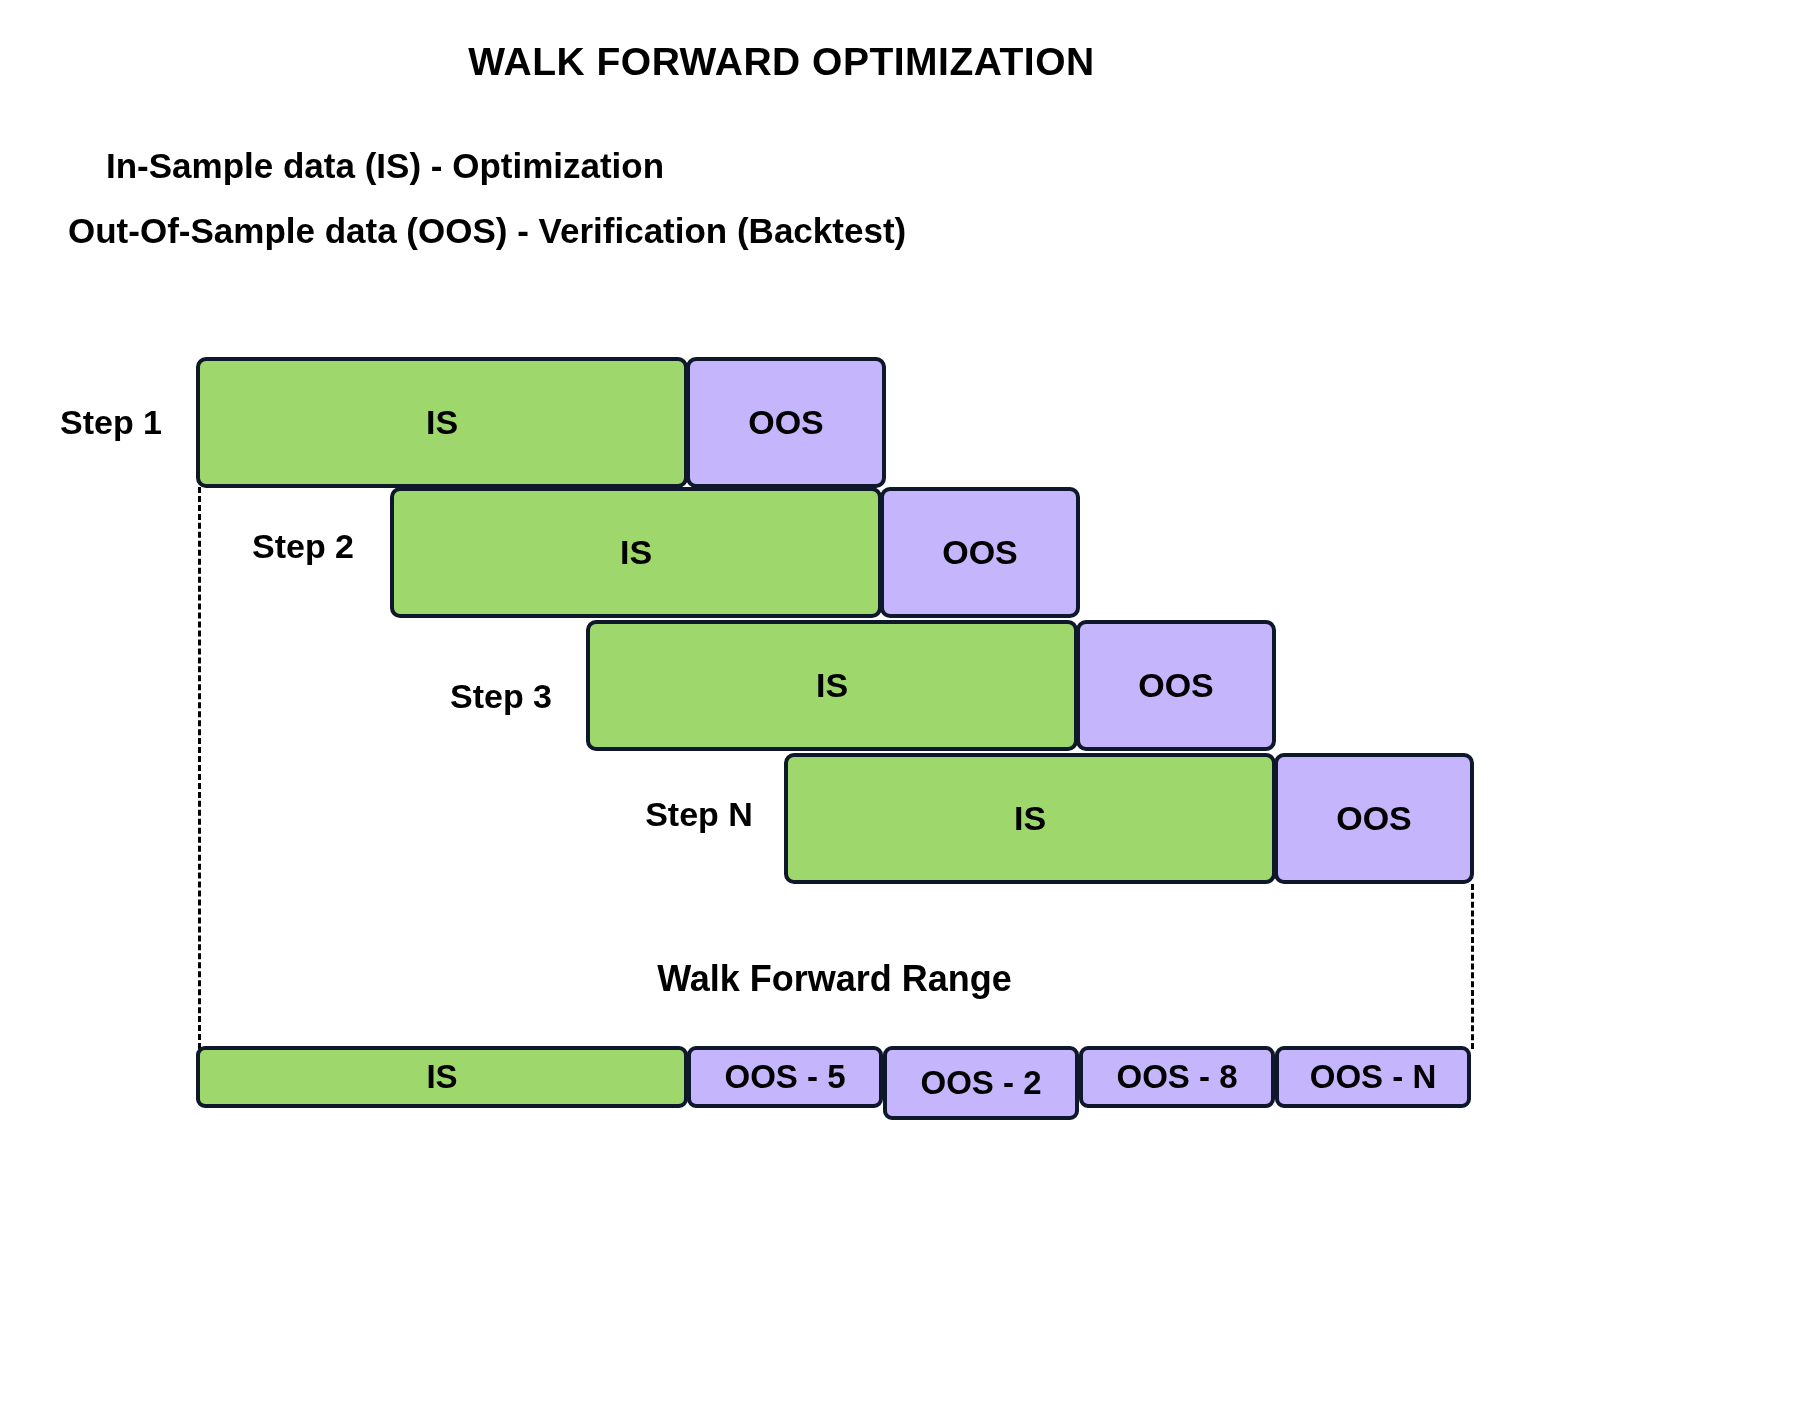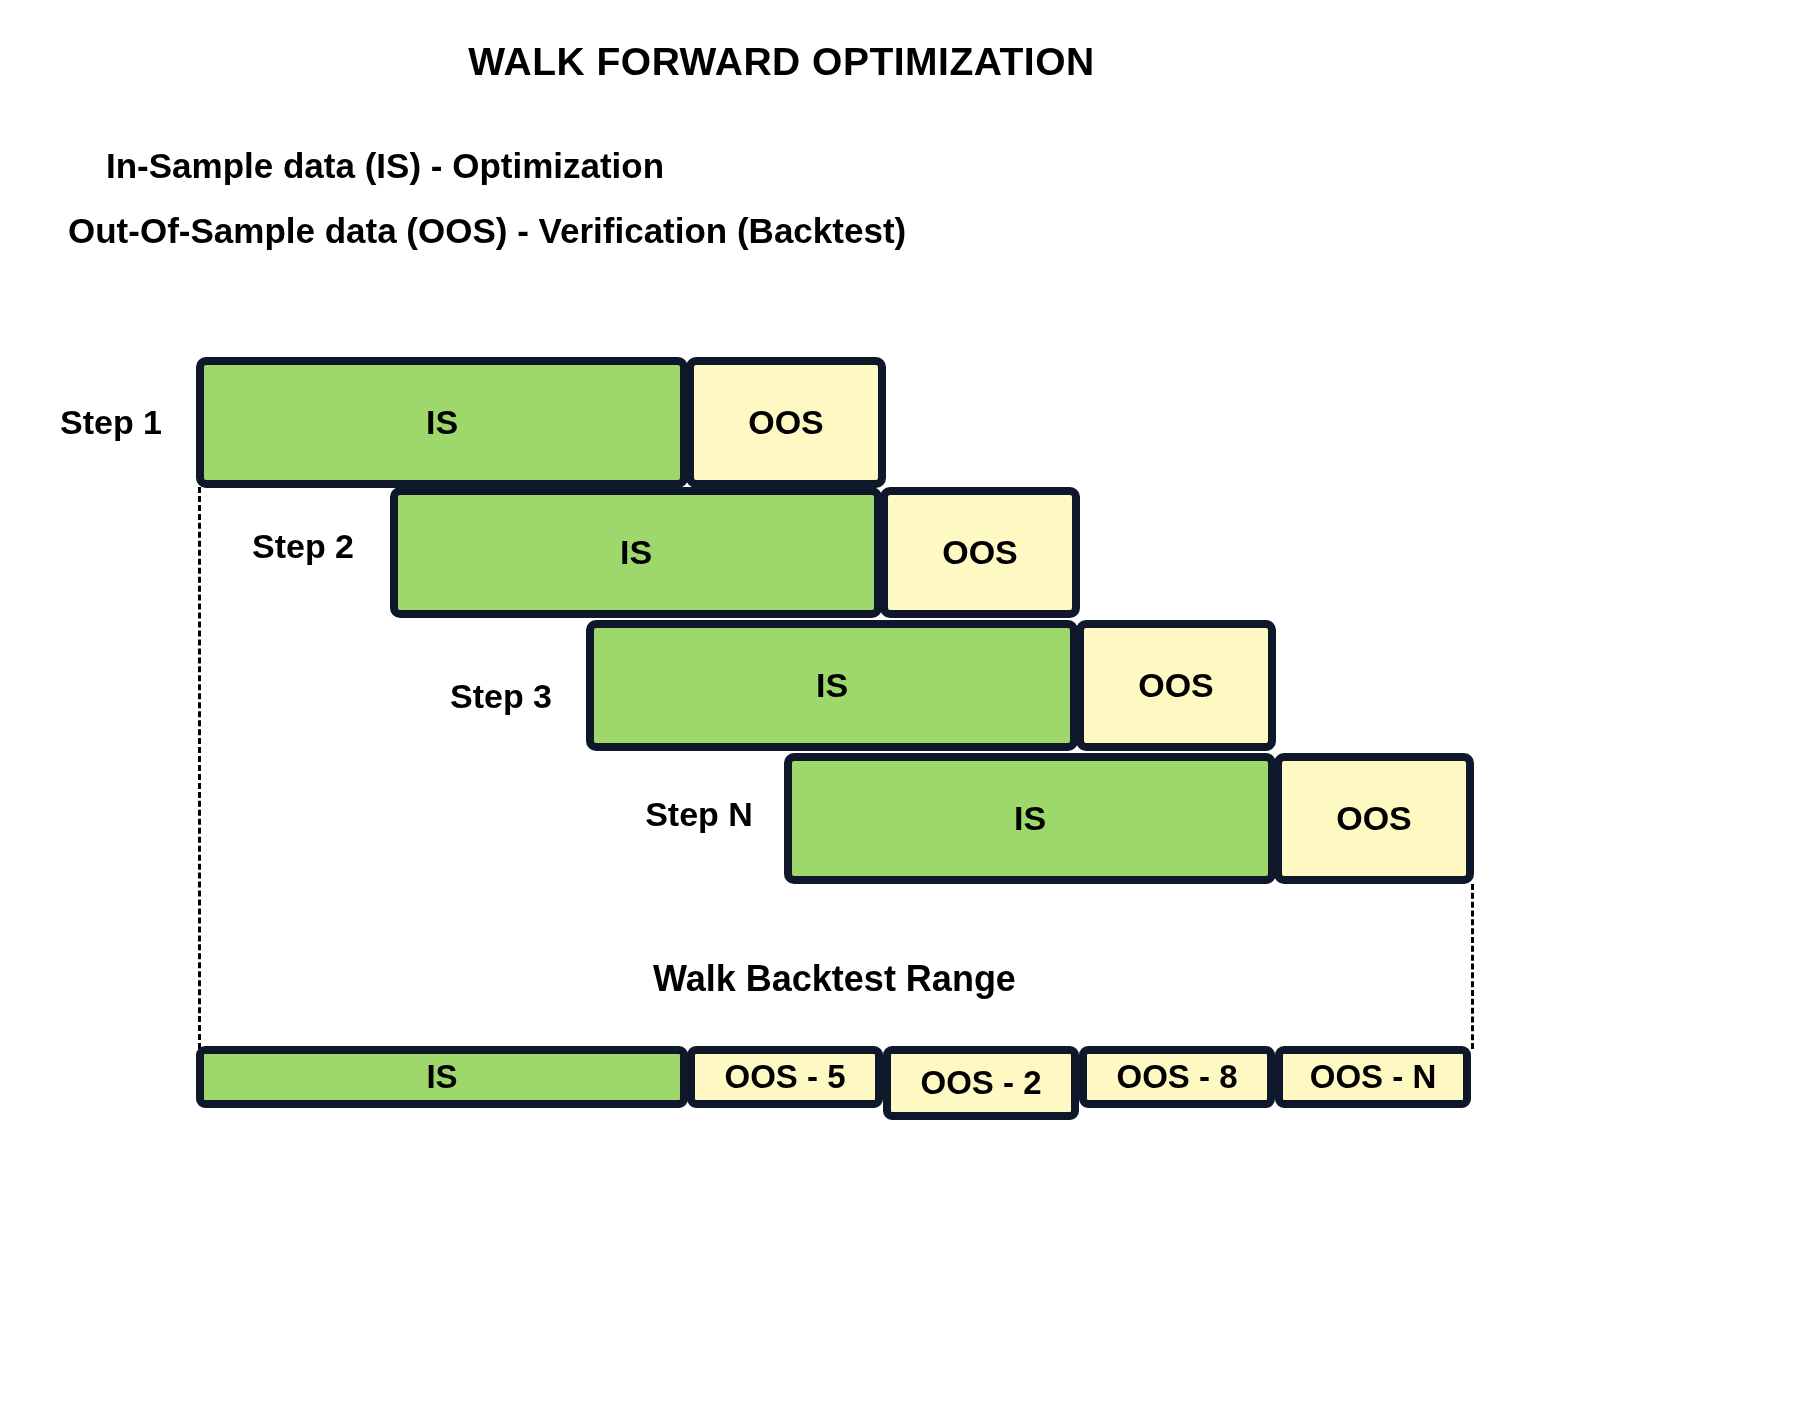--- a/index.html
+++ b/index.html
@@ -51,32 +51,32 @@
     position: absolute;
     font-size: 34px;
     font-weight: bold;
     white-space: nowrap;
     text-align: center;
   }
 
   .bar {
     position: absolute;
     box-sizing: border-box;
-    border: 8px solid #0f172a;
+    border: 4px solid #0f172a;
     border-radius: 10px;
     display: flex;
     align-items: center;
     justify-content: center;
     font-size: 34px;
     font-weight: bold;
     color: #000000;
     white-space: nowrap;
   }
   .bar.is  { background: #9ed86d; }
-  .bar.oos { background: #fef9c3; }
+  .bar.oos { background: #c4b5fd; }
 
   .bar.small {
     font-size: 33px;
     border-radius: 9px;
   }
 
   .dashed-line {
     position: absolute;
     border-left: 3px dashed #000000;
     width: 0;
@@ -112,21 +112,21 @@
   <div class="bar is" style="left:586px; top:620px; width:492px; height:131px;">IS</div>
   <div class="bar oos" style="left:1076px; top:620px; width:200px; height:131px;">OOS</div>
 
   <div class="step-label" style="left:626px; top:795px; width:146px;">Step N</div>
   <div class="bar is" style="left:784px; top:753px; width:492px; height:131px;">IS</div>
   <div class="bar oos" style="left:1274px; top:753px; width:200px; height:131px;">OOS</div>
 
   <div class="dashed-line" style="left:198px; top:487px; height:562px;"></div>
   <div class="dashed-line" style="left:1471px; top:884px; height:165px;"></div>
 
-  <div class="range-label" style="left:198px; top:958px; width:1273px;">Walk Backtest Range</div>
+  <div class="range-label" style="left:198px; top:958px; width:1273px;">Walk Forward Range</div>
 
   <div class="bar is small" style="left:196px; top:1046px; width:492px; height:62px;">IS</div>
   <div class="bar oos small" style="left:687px; top:1046px; width:196px; height:62px;">OOS - 5</div>
   <div class="bar oos small" style="left:883px; top:1046px; width:196px; height:74px;">OOS - 2</div>
   <div class="bar oos small" style="left:1079px; top:1046px; width:196px; height:62px;">OOS - 8</div>
   <div class="bar oos small" style="left:1275px; top:1046px; width:196px; height:62px;">OOS - N</div>
 
 </div>
 
 </body></html>

